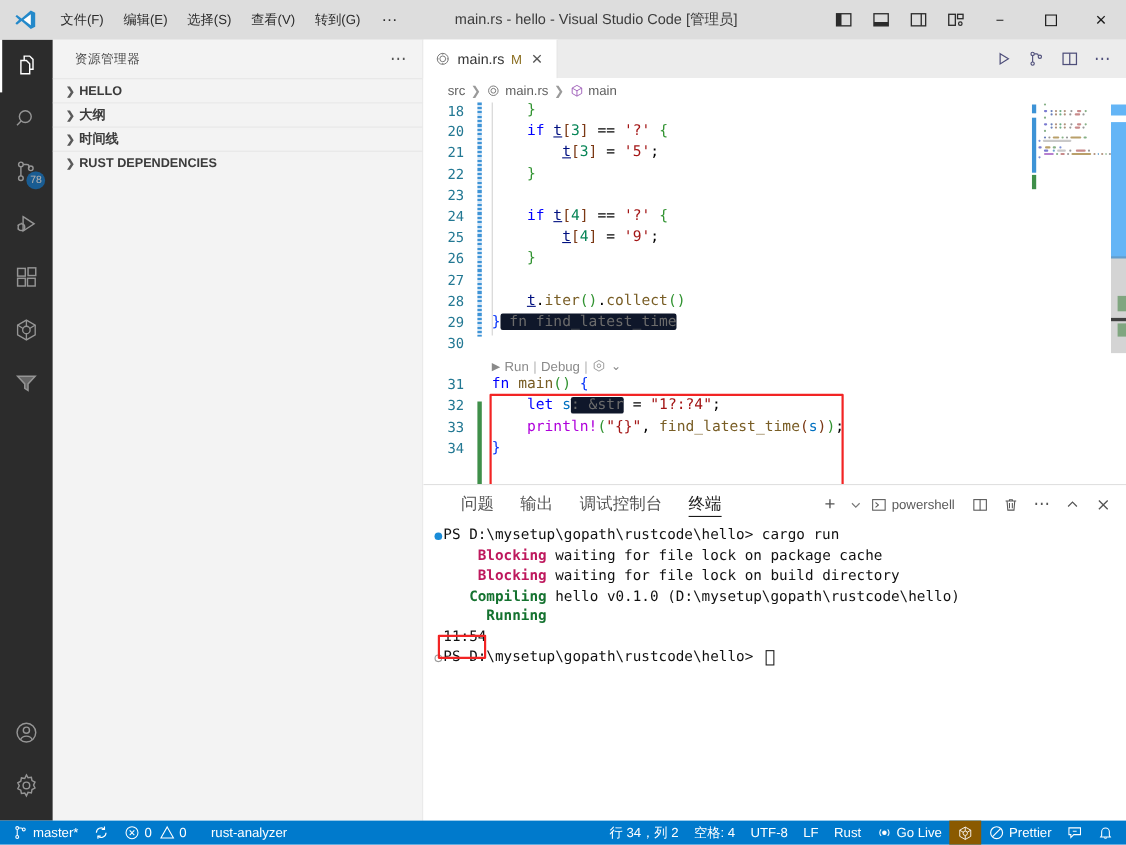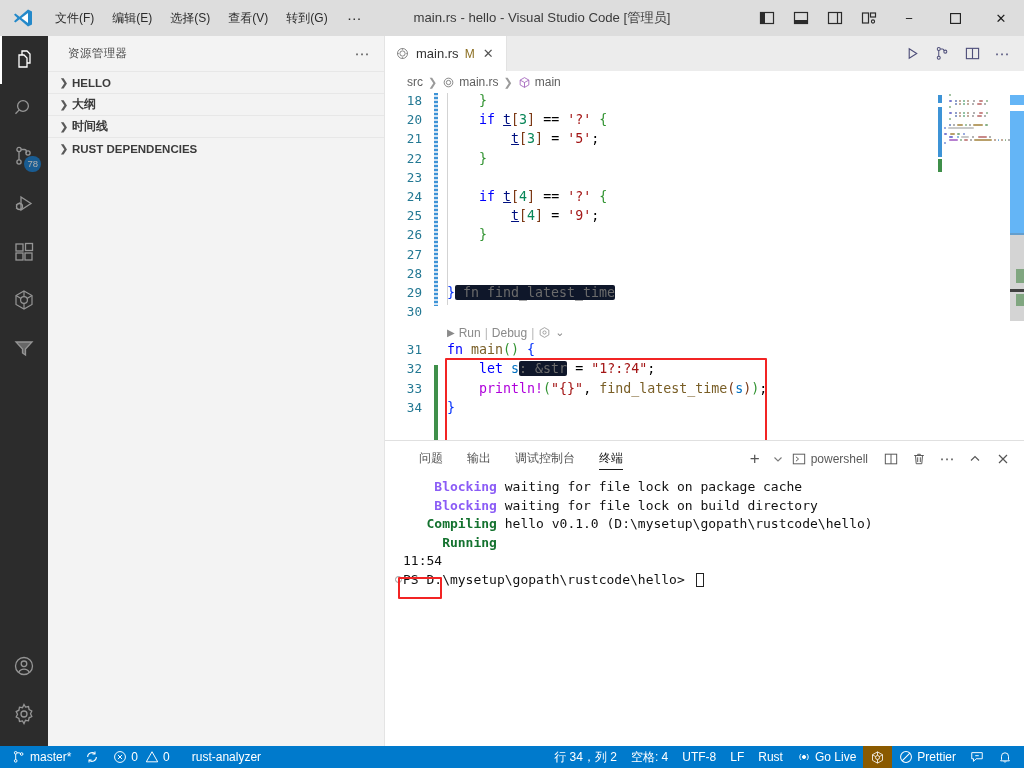--- a/index.html
+++ b/index.html
@@ -151,39 +151,39 @@
   .vscroll { position:absolute; right:0; top:0; width:14px; bottom:0; }
   .vthumb { position:absolute; right:0; width:14px; background:rgba(100,100,100,.28);}
   .ov-blue { position:absolute; right:0; width:14px; background:#64b5f6; }
   .ov-green { position:absolute; right:0; width:8px; background:#8bbf8b; }
   .ov-dark { position:absolute; right:0; width:14px; height:3px; background:#333; }
 
   
   .panel { flex:0 0 306px; display:flex; flex-direction:column; background:#ffffff; border-top:1px solid #e0e0e0;}
   .panel-head { height:35px; display:flex; align-items:center; padding:0 8px 0 22px; flex:0 0 35px;}
   .ptab {
-    font-size:12px; color:#555; padding:0 12px; height:35px; line-height:35px; position:relative;
+    font-size:15px; color:#555; padding:0 12px; height:35px; line-height:35px; position:relative;
   }
   .ptab.active { color:#1a1a1a; }
   .ptab.active::after { content:""; position:absolute; left:12px; right:12px; bottom:6px; height:1px; background:#1a1a1a; }
   .panel-actions { margin-left:auto; display:flex; align-items:center; gap:2px; }
   .pa { width:26px; height:26px; display:flex; align-items:center; justify-content:center; color:#444;}
   .term-sel { display:flex; align-items:center; gap:5px; padding:0 8px 0 4px; font-size:12px; color:#5a5a5a;}
 
   .terminal {
     flex:1 1 auto; font-family:"DejaVu Sans Mono","Liberation Mono",monospace;
     font-size:13px; line-height:18.5px; padding:2px 0 0 0; position:relative; overflow:hidden; min-height:0;
   }
   .tline { height:18.5px; white-space:pre; display:flex; align-items:center; padding-left:8px;}
   .tdot { width:10px; flex:0 0 10px; display:flex; align-items:center; justify-content:center; }
   .dot-filled { width:7px; height:7px; border-radius:50%; background:#1a8cd8; }
   .dot-hollow { width:7px; height:7px; border-radius:50%; border:1px solid #9a9a9a; }
   .t-plain { color:#111; }
   .t-green { color:#14722f; font-weight:bold; }
-  .t-blue { color:#8b5cf6; font-weight:bold; }
+  .t-blue { color:#be185d; font-weight:bold; }
   .t-cursor { display:inline-block; width:8px; height:14px; border:1px solid #222; vertical-align:-2px; margin-left:3px;}
 
   
   .statusbar {
     height:22px; flex:0 0 22px; background:#007acc; display:flex; align-items:center;
     color:#ffffff; font-size:12px;
   }
   .sb-item { height:22px; display:flex; align-items:center; gap:4px; padding:0 7px; white-space:nowrap;}
   .sb-right { margin-left:auto; display:flex; align-items:center; }
   .sb-hl { background:#8a5a00; }
@@ -409,21 +409,21 @@
         <div class="codearea" id="codearea">
             <div class="line"><span class="lnum">18</span><span class="gutter-deco"></span><span class="codetext"><span class="plain">    </span><span class="brc2">}</span></span></div>
             <div class="line"><span class="lnum">20</span><span class="gutter-deco"></span><span class="codetext"><span class="plain">    </span><span class="kw">if</span><span class="plain"> </span><span class="varU">t</span><span class="brc3">[</span><span class="num">3</span><span class="brc3">]</span><span class="plain"> </span><span class="punc">==</span><span class="plain"> </span><span class="str">'?'</span><span class="plain"> </span><span class="brc2">{</span></span></div>
             <div class="line"><span class="lnum">21</span><span class="gutter-deco"></span><span class="codetext"><span class="plain">        </span><span class="varU">t</span><span class="brc3">[</span><span class="num">3</span><span class="brc3">]</span><span class="plain"> </span><span class="punc">=</span><span class="plain"> </span><span class="str">'5'</span><span class="punc">;</span></span></div>
             <div class="line"><span class="lnum">22</span><span class="gutter-deco"></span><span class="codetext"><span class="plain">    </span><span class="brc2">}</span></span></div>
             <div class="line"><span class="lnum">23</span><span class="gutter-deco"></span><span class="codetext"></span></div>
             <div class="line"><span class="lnum">24</span><span class="gutter-deco"></span><span class="codetext"><span class="plain">    </span><span class="kw">if</span><span class="plain"> </span><span class="varU">t</span><span class="brc3">[</span><span class="num">4</span><span class="brc3">]</span><span class="plain"> </span><span class="punc">==</span><span class="plain"> </span><span class="str">'?'</span><span class="plain"> </span><span class="brc2">{</span></span></div>
             <div class="line"><span class="lnum">25</span><span class="gutter-deco"></span><span class="codetext"><span class="plain">        </span><span class="varU">t</span><span class="brc3">[</span><span class="num">4</span><span class="brc3">]</span><span class="plain"> </span><span class="punc">=</span><span class="plain"> </span><span class="str">'9'</span><span class="punc">;</span></span></div>
             <div class="line"><span class="lnum">26</span><span class="gutter-deco"></span><span class="codetext"><span class="plain">    </span><span class="brc2">}</span></span></div>
             <div class="line"><span class="lnum">27</span><span class="gutter-deco"></span><span class="codetext"></span></div>
-            <div class="line"><span class="lnum">28</span><span class="gutter-deco"></span></div>
+            <div class="line"><span class="lnum">28</span><span class="gutter-deco"></span><span class="codetext"><span class="plain">    </span><span class="varU">t</span><span class="punc">.</span><span class="fnname">iter</span><span class="brc2">()</span><span class="punc">.</span><span class="fnname">collect</span><span class="brc2">()</span></span></div>
             <div class="line"><span class="lnum">29</span><span class="gutter-deco"></span><span class="codetext"><span class="brc1">}</span><span class="inlay"> fn find_latest_time</span></span></div>
             <div class="line"><span class="lnum">30</span><span class="gutter-deco"></span><span class="codetext"></span></div>
             <div class="codelens">
               <span style="color:#8a8a8a;font-size:10px;">▶</span>
               <span>Run</span>
               <span class="cl-sep">|</span>
               <span>Debug</span>
               <span class="cl-sep">|</span>
               <span>
                 <svg width="13" height="13" viewBox="0 0 24 24" fill="none" stroke="#8a8a8a" stroke-width="1.4">
@@ -601,20 +601,21 @@
             <div class="pa">
               <svg width="12" height="12" viewBox="0 0 12 12" fill="none" stroke="#555" stroke-width="1.2">
                   <path d="M2 2 L10 10 M10 2 L2 10"></path>
                 </svg>
             </div>
           </div>
         </div>
         <div class="terminal" id="terminal">
 
           <div class="annot-rect" style="left:13px; top:101px; width:44px; height:22px;"></div>
+        <div class="tline"><span class="tdot"><span class="dot-filled"></span></span><span class="t-plain">PS D:\mysetup\gopath\rustcode\hello&gt; cargo run</span></div>
             <div class="tline"><span class="tdot"></span><span class="t-plain">    </span><span class="t-blue">Blocking</span><span class="t-plain"> waiting for file lock on package cache</span></div>
             <div class="tline"><span class="tdot"></span><span class="t-plain">    </span><span class="t-blue">Blocking</span><span class="t-plain"> waiting for file lock on build directory</span></div>
             <div class="tline"><span class="tdot"></span><span class="t-plain">   </span><span class="t-green">Compiling</span><span class="t-plain"> hello v0.1.0 (D:\mysetup\gopath\rustcode\hello)</span></div>
             <div class="tline"><span class="tdot"></span><span class="t-plain">     </span><span class="t-green">Running</span></div>
             <div class="tline"><span class="tdot"></span><span class="t-plain">11:54</span></div>
             <div class="tline"><span class="tdot"><span class="dot-hollow"></span></span><span class="t-plain">PS D:\mysetup\gopath\rustcode\hello&gt; </span><span class="t-cursor"></span></div>
           </div>
       </div>
 
     </div>

